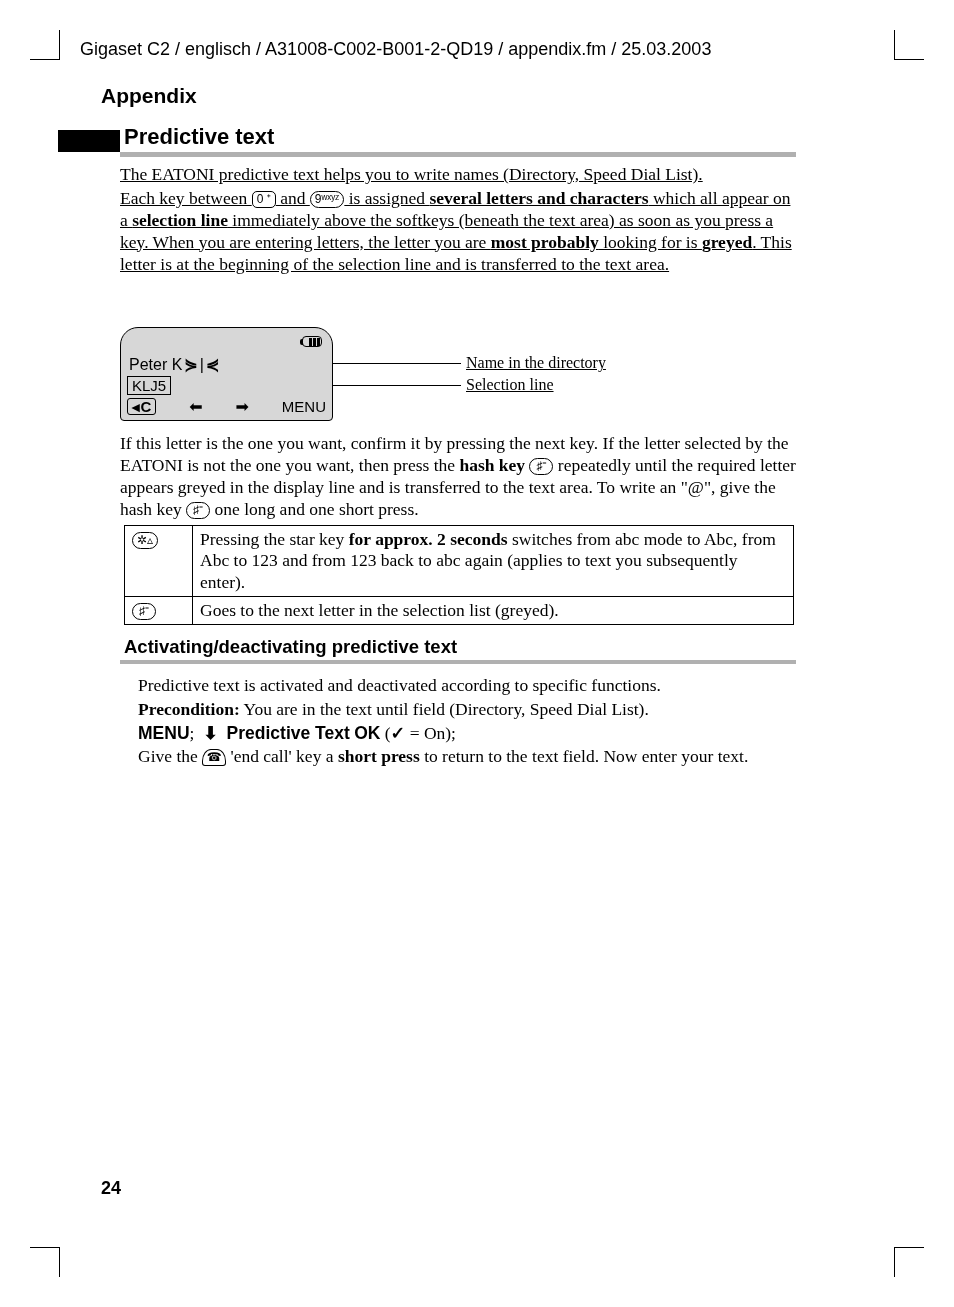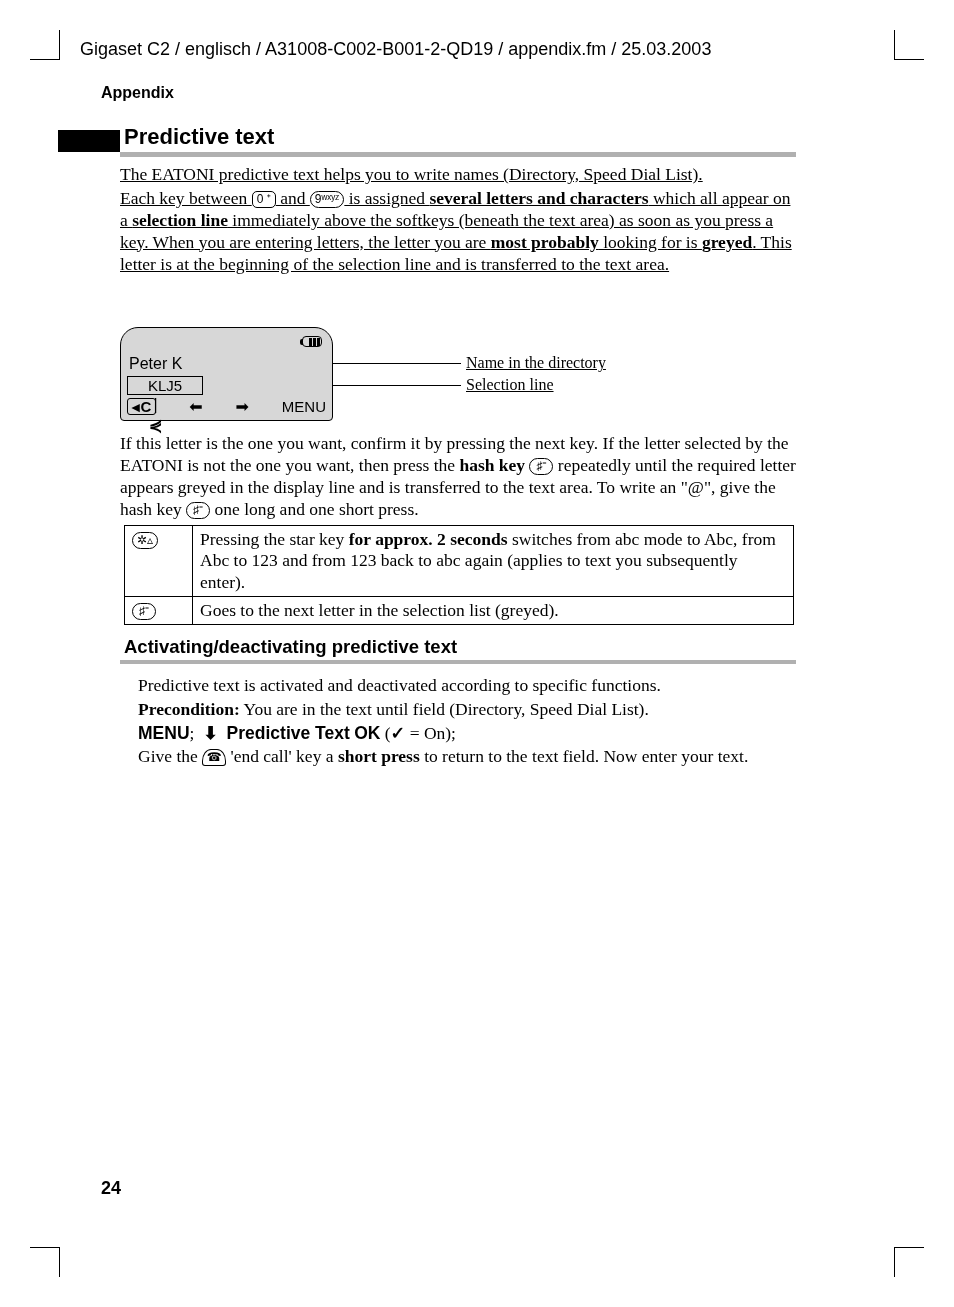--- a/index.html
+++ b/index.html
@@ -23,21 +23,21 @@
     position: absolute;
     top: 39px; left: 80px;
     font-size: 18px;
     color: #000;
     font-family: Arial, Helvetica, sans-serif;
   }
   .section-title {
     position: absolute;
     top: 84px; left: 101px;
     font-weight: bold;
-    font-size: 16px;
+    font-size: 21px;
     font-family: Arial, Helvetica, sans-serif;
   }
   .left-thick {
     position: absolute;
     left: 58px; top: 130px;
     width: 62px; height: 22px;
     background: #000;
   }
   .h2 {
     position: absolute;
@@ -99,27 +99,27 @@
     border-radius: 4px 4px 4px 4px;
   }
   .battery::before{
     content:""; position:absolute; left:-3px; top:2px; width:3px; height:6px; background:#000; border-radius:2px 0 0 2px;
   }
   .battery .bar { position:absolute; top:1px; width:3px; height:8px; background:#000;}
   .battery .b1{ right:1px;} .battery .b2{ right:5px;} .battery .b3{ right:9px;}
   .phone .nameline {
     position: absolute; left: 8px; top: 27px;
     font: 16px Arial, sans-serif; color:#000;
-    display:flex; align-items:center; gap:2px;flex-direction:column;
+    display:flex; align-items:center; gap:2px;
   }
   .caret { font-weight:bold; }
   .sel {
     position: absolute; left: 6px; top: 48px;
     border: 1.3px solid #000;
-    padding: 0 20px;
+    padding: 0 4px;
     font: 15px Arial, sans-serif;
     background: #d7d7d7;
   }
   .softrow {
     position: absolute; left: 6px; right: 6px; bottom: 4px; height: 20px;
     display: flex; align-items: center; justify-content: space-between;
     font: 15px Arial, sans-serif;
   }
   .softrow .c-key {
     border:1.3px solid #000; border-radius:3px; padding:0 4px; height:17px; line-height:15px;

